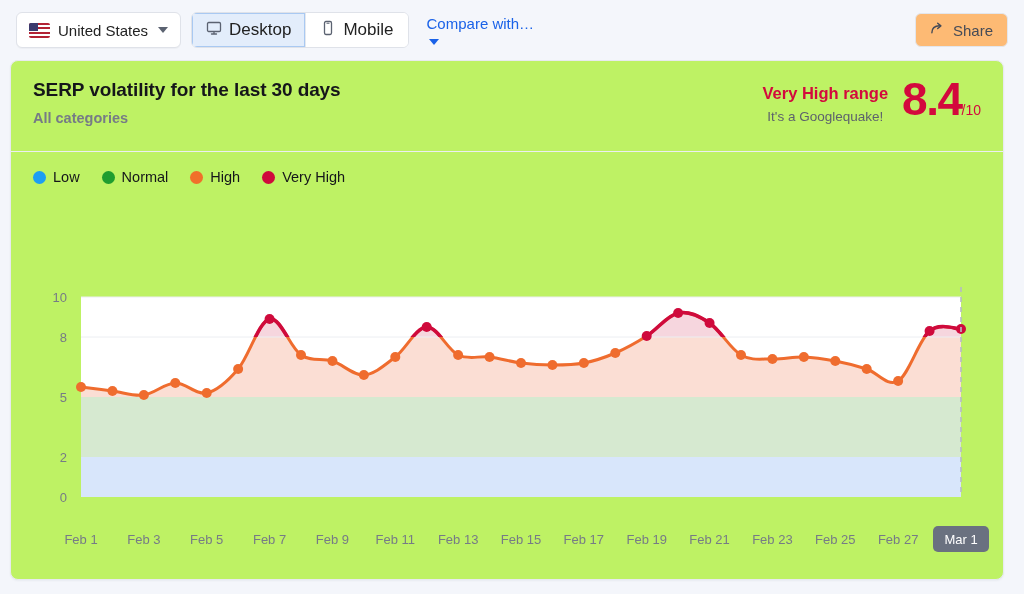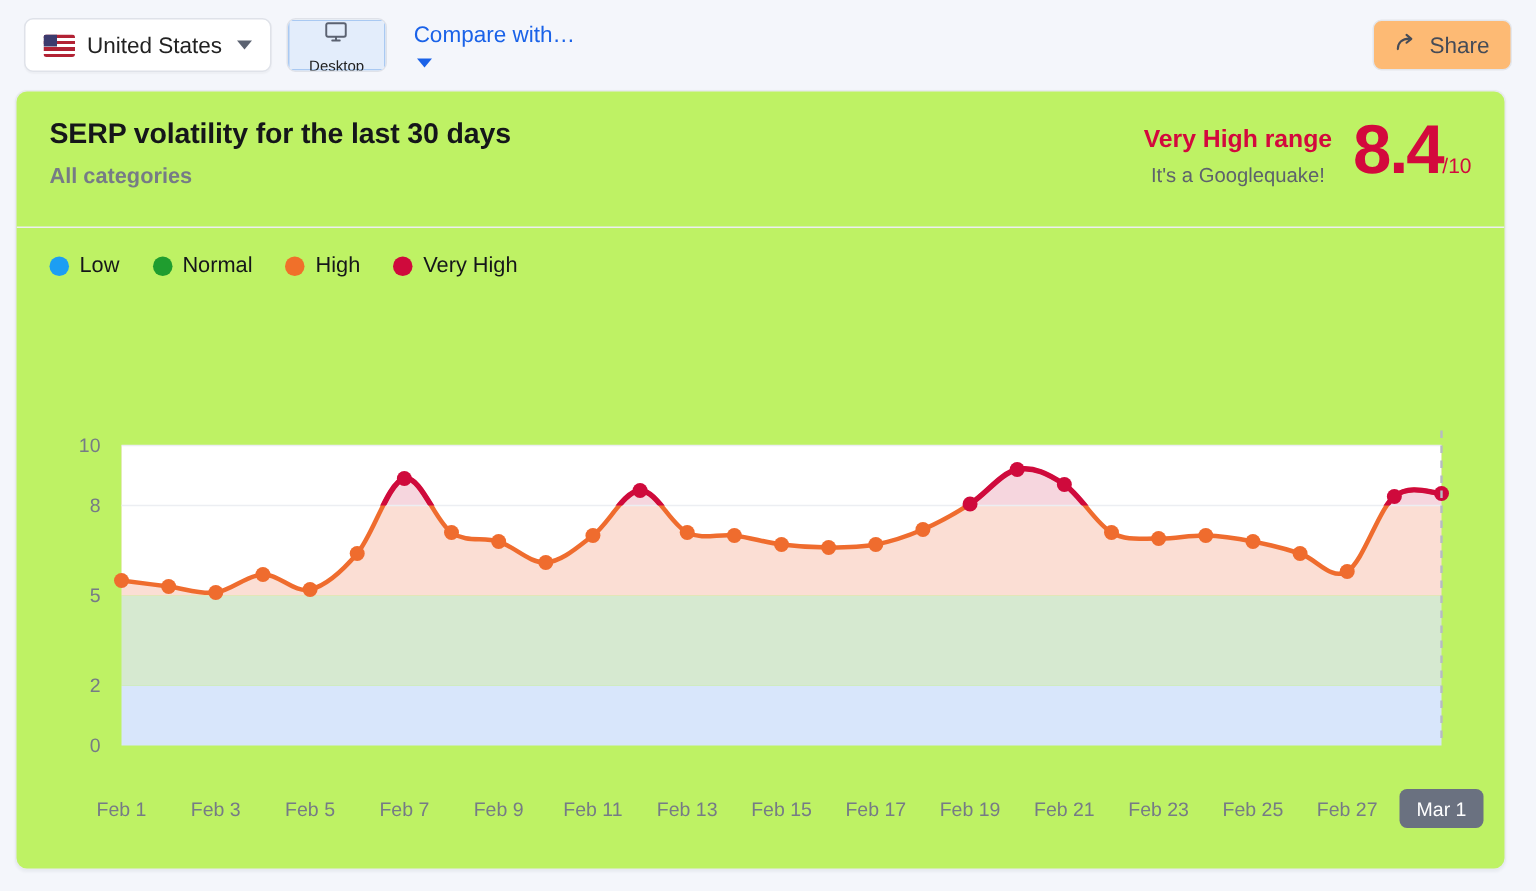--- a/index.html
+++ b/index.html
@@ -37,22 +37,22 @@
     width: 0; height: 0; border-left: 5px solid transparent; border-right: 5px solid transparent;
     border-top: 6px solid #5b6271; margin-left: 2px;
   }
 
   .device-group {
     display: flex; margin-left: 10px; height: 36px;
     border: 1px solid #dfe2e9; border-radius: 6px; overflow: hidden; background: #fff;
   }
   .device-btn {
     display: flex; align-items: center; gap: 7px;
-    padding: 0 14px; font-size: 10px; color: #222; cursor: pointer;
-    background: #fff; height: 100%; flex-direction: column;
+    padding: 0 14px; font-size: 17px; color: #222; cursor: pointer;
+    background: #fff; height: 100%;
   }
   .device-btn.active { background: #e3edfb; box-shadow: inset 0 0 0 1px #a9c9f2; }
   .device-btn + .device-btn { border-left: 1px solid #e5e8ee; }
   .ico { flex: none; display:inline-block; }
 
   .compare {
     display: flex; gap: 7px;
     margin-left: 18px; font-size: 15px; color: #1a62e8; cursor: pointer; flex-direction: column;
   }
   .compare .chev { border-top-color: #1a62e8; }
@@ -125,20 +125,29 @@
     <div class="device-group">
       <div class="device-btn active">
         <span class="ico">
           <svg width="16" height="16" viewBox="0 0 16 16">
               <rect x="1.5" y="2.5" width="13" height="9" rx="1.2" fill="none" stroke="#5b6271" stroke-width="1.3"></rect>
               <path d="M5.5 14h5" stroke="#5b6271" stroke-width="1.3" stroke-linecap="round"></path>
               <path d="M8 11.5V14" stroke="#5b6271" stroke-width="1.3"></path>
             </svg>
         </span>
         <span>Desktop</span>
+      </div>
+      <div class="device-btn">
+        <span class="ico">
+          <svg width="16" height="16" viewBox="0 0 16 16">
+              <rect x="4.5" y="1.5" width="7" height="13" rx="1.4" fill="none" stroke="#5b6271" stroke-width="1.3"></rect>
+              <path d="M7 3.3h2" stroke="#5b6271" stroke-width="1.1" stroke-linecap="round"></path>
+            </svg>
+        </span>
+        <span>Mobile</span>
       </div>
     </div>
 
     <div class="compare">
       <span>Compare with…</span>
       <span class="chev"></span>
     </div>
 
     <div class="share-btn">
       <span class="ico">

